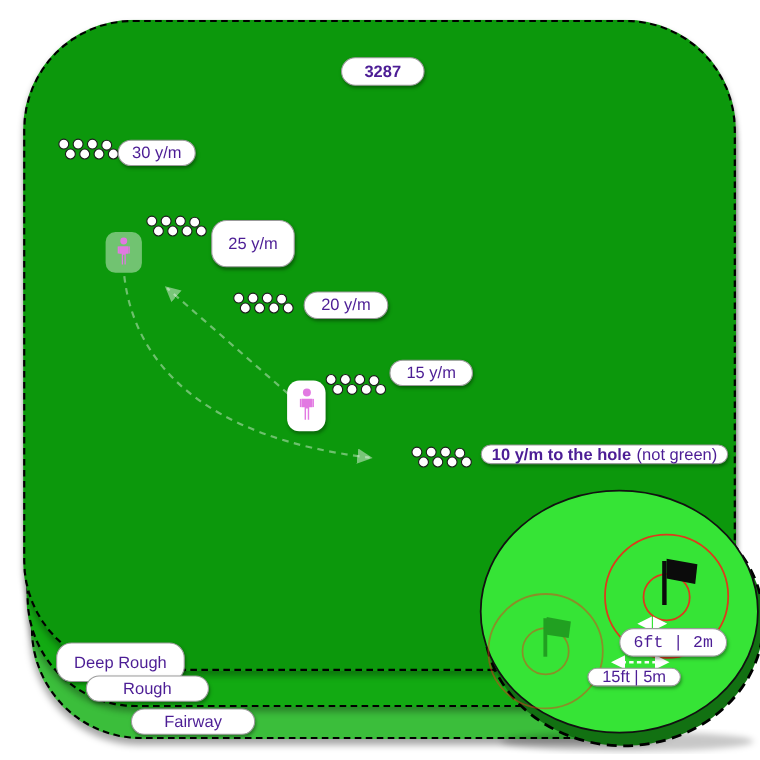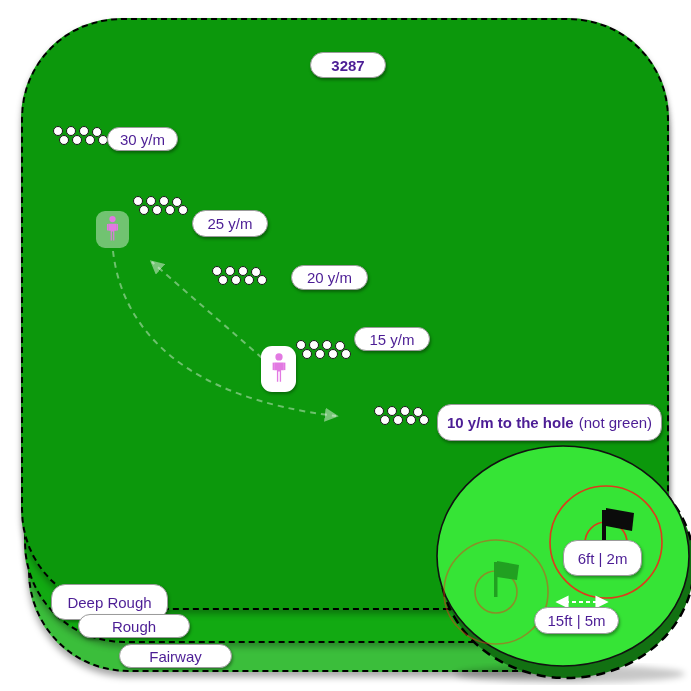--- a/index.html
+++ b/index.html
@@ -134,24 +134,24 @@
       <span class="dot"></span>
       <span class="dot"></span>
       <span class="dot"></span>
       <span class="dot"></span>
       <span class="dot"></span>
       <span class="dot"></span>
       <span class="dot"></span>
     </div>
 
   <div class="pill" style="left:107px;top:127px;min-width:71px;">30 y/m</div>
-  <div class="pill" style="left:192px;top:210px;height:27px;min-width:76px;">25 y/m</div>
-  <div class="pill" style="left:291px;top:265px;height:25px;min-width:77px;text-align:center;">20 y/m</div>
+  <div class="pill" style="left:192px;top:200px;height:43px;min-width:76px;">25 y/m</div>
+  <div class="pill" style="left:276px;top:265px;height:25px;min-width:77px;text-align:center;">20 y/m</div>
   <div class="pill" style="left:354px;top:327px;min-width:76px;">15 y/m</div>
-  <div class="pill" style="left:437px;top:404px;height:37px;padding:0 9px;">
+  <div class="pill" style="left:437px;top:404px;height:18px;padding:0 9px;">
     <span class="bold">10 y/m to the hole</span>
     <span class="note">(not green)</span>
   </div>
 
   <div class="person-box" id="person-1">
     <svg width="19" height="29" viewBox="0 0 20 30">
       <circle cx="10" cy="4" r="3.3" style="fill:var(--person)"></circle>
       <path d="M5.6,9 L14.4,9 L14.4,16.2 L11.9,16.2 L11.9,26.5 L10.7,26.5 L10.7,17.2 L9.3,17.2 L9.3,26.5 L8.1,26.5 L8.1,16.2 L5.6,16.2 Z" style="fill:var(--person)"></path>
       <rect x="4.2" y="9.2" width="1.3" height="6.8" style="fill:var(--person)"></rect>
       <rect x="14.5" y="9.2" width="1.3" height="6.8" style="fill:var(--person)"></rect>
@@ -163,16 +163,16 @@
       <path d="M5.6,9 L14.4,9 L14.4,16.2 L11.9,16.2 L11.9,26.5 L10.7,26.5 L10.7,17.2 L9.3,17.2 L9.3,26.5 L8.1,26.5 L8.1,16.2 L5.6,16.2 Z" style="fill:var(--person)"></path>
       <rect x="4.2" y="9.2" width="1.3" height="6.8" style="fill:var(--person)"></rect>
       <rect x="14.5" y="9.2" width="1.3" height="6.8" style="fill:var(--person)"></rect>
     </svg>
   </div>
 
   <div class="pill" style="left:51px;top:584px;height:36px;min-width:117px;">Deep Rough</div>
   <div class="pill" style="left:78px;top:614px;min-width:112px;">Rough</div>
   <div class="pill" style="left:119px;top:644px;min-width:113px;">Fairway</div>
 
-  <div class="pill" style="left:563px;top:540px;height:36px;min-width:79px;">6ft | 2m</div>
-  <div class="pill" style="left:534px;top:607px;height:27px;min-width:85px;">15ft | 5m</div>
+  <div class="pill" style="left:563px;top:571px;height:26px;min-width:79px;font-family:Liberation Mono, monospace;">6ft | 2m</div>
+  <div class="pill" style="left:534px;top:607px;height:17px;min-width:85px;">15ft | 5m</div>
 
 </div>
 
 </body></html>

